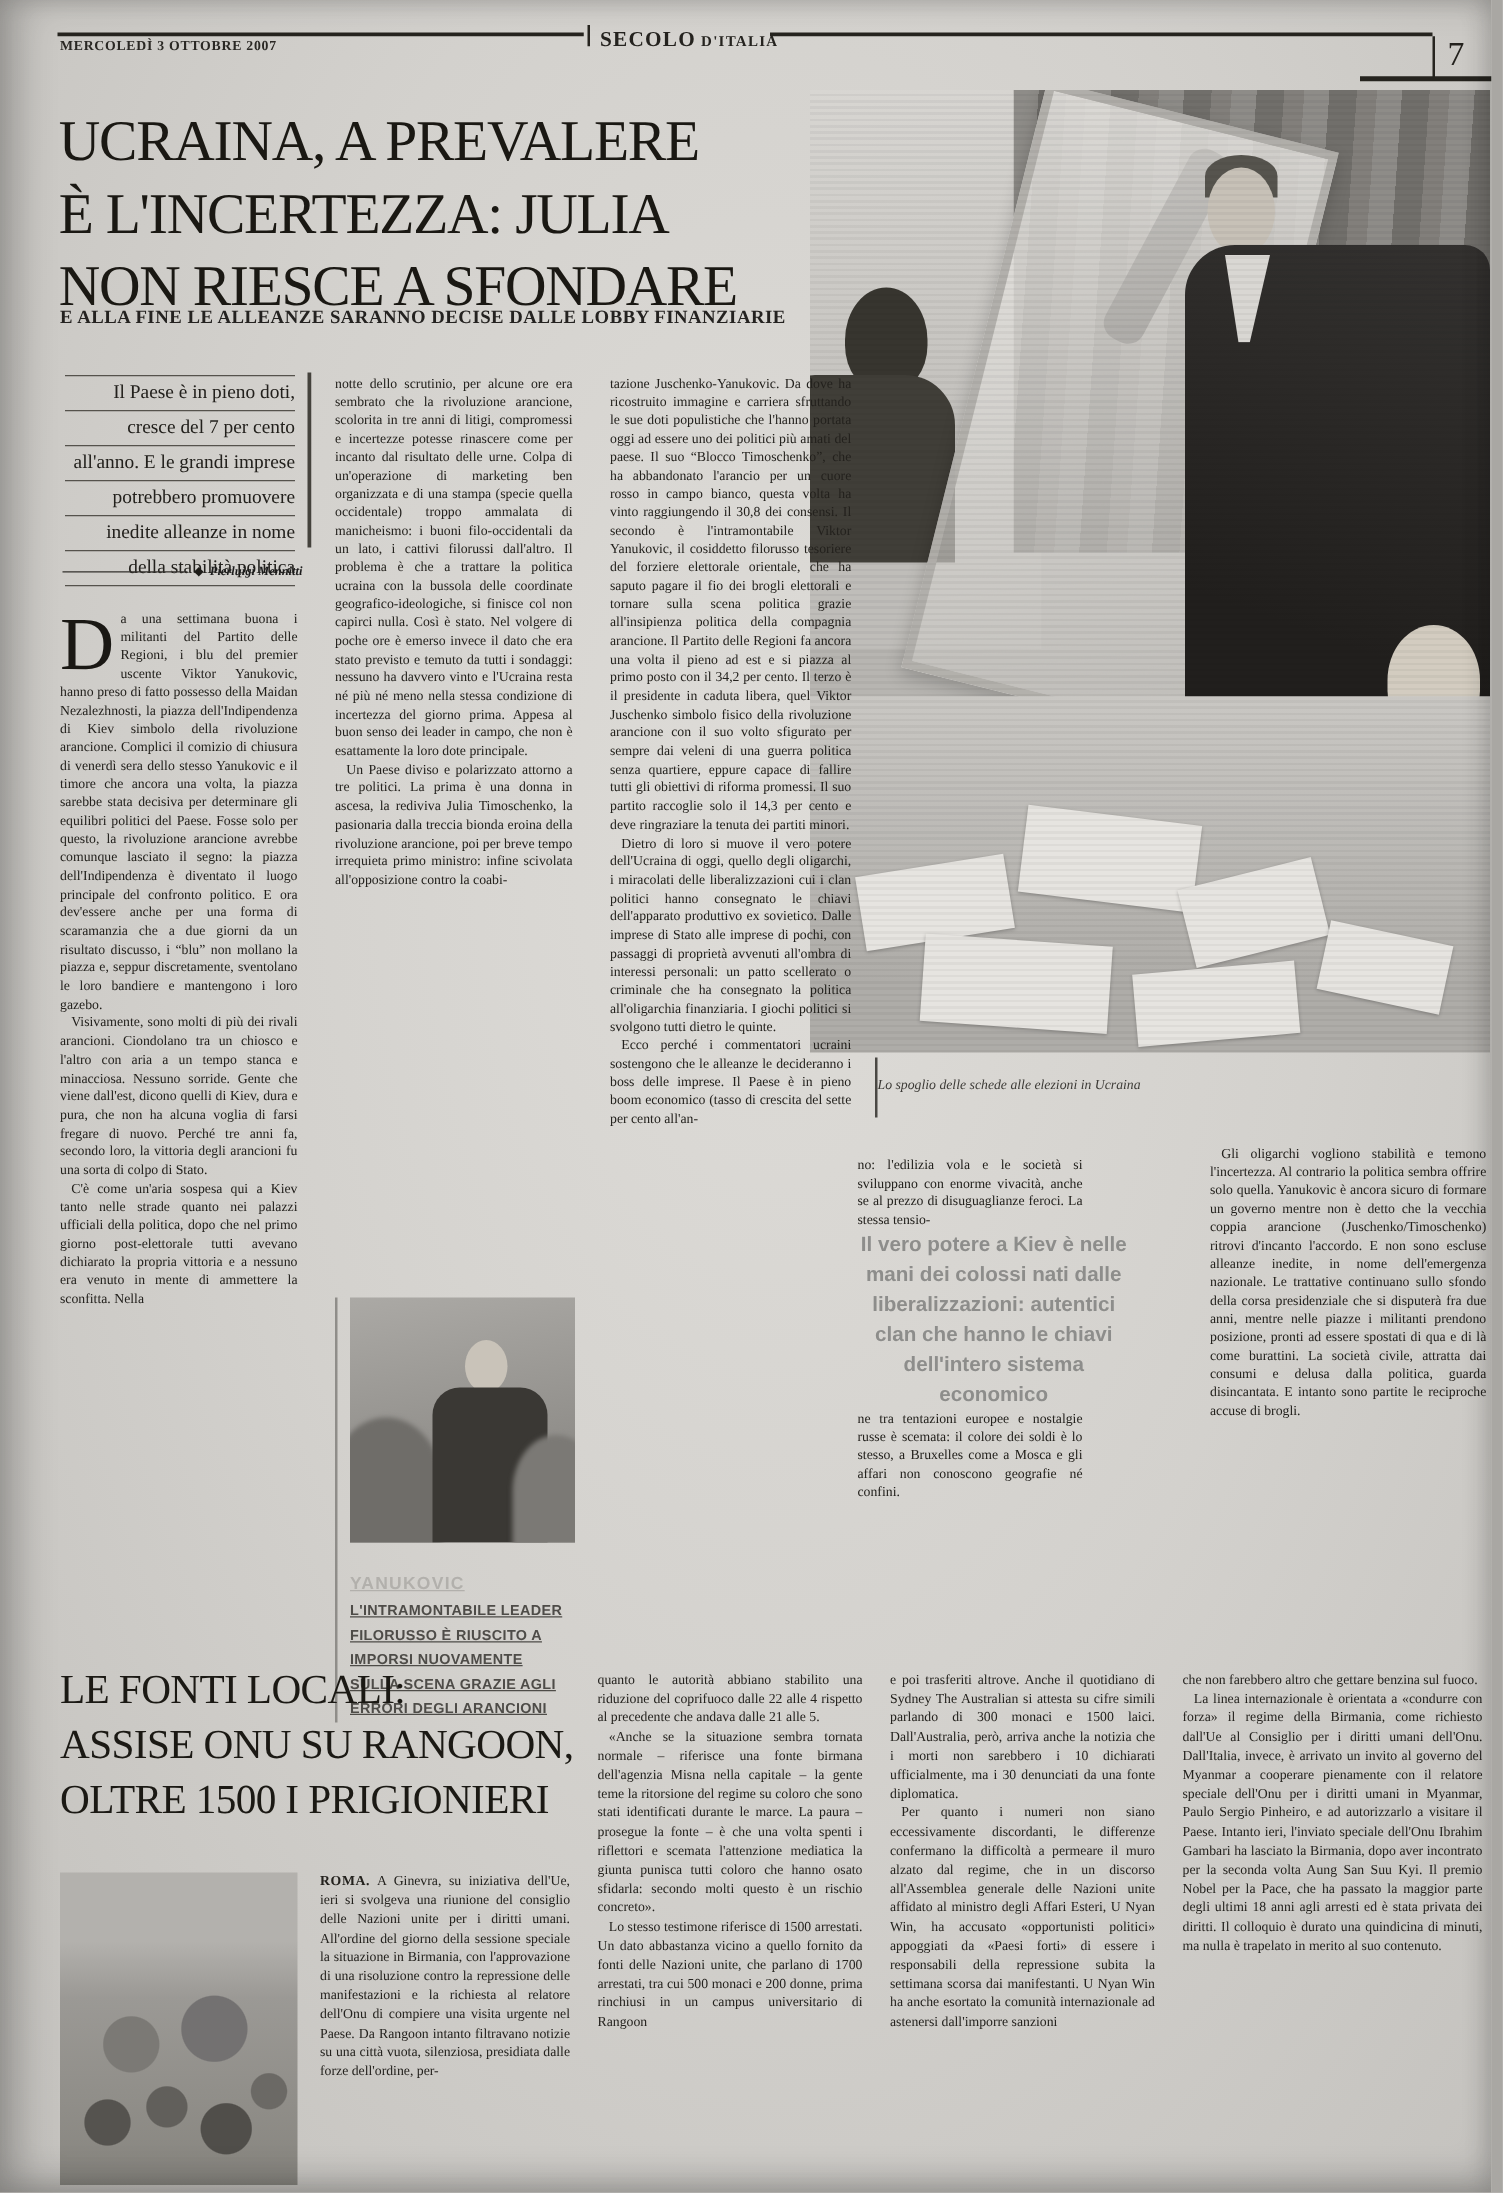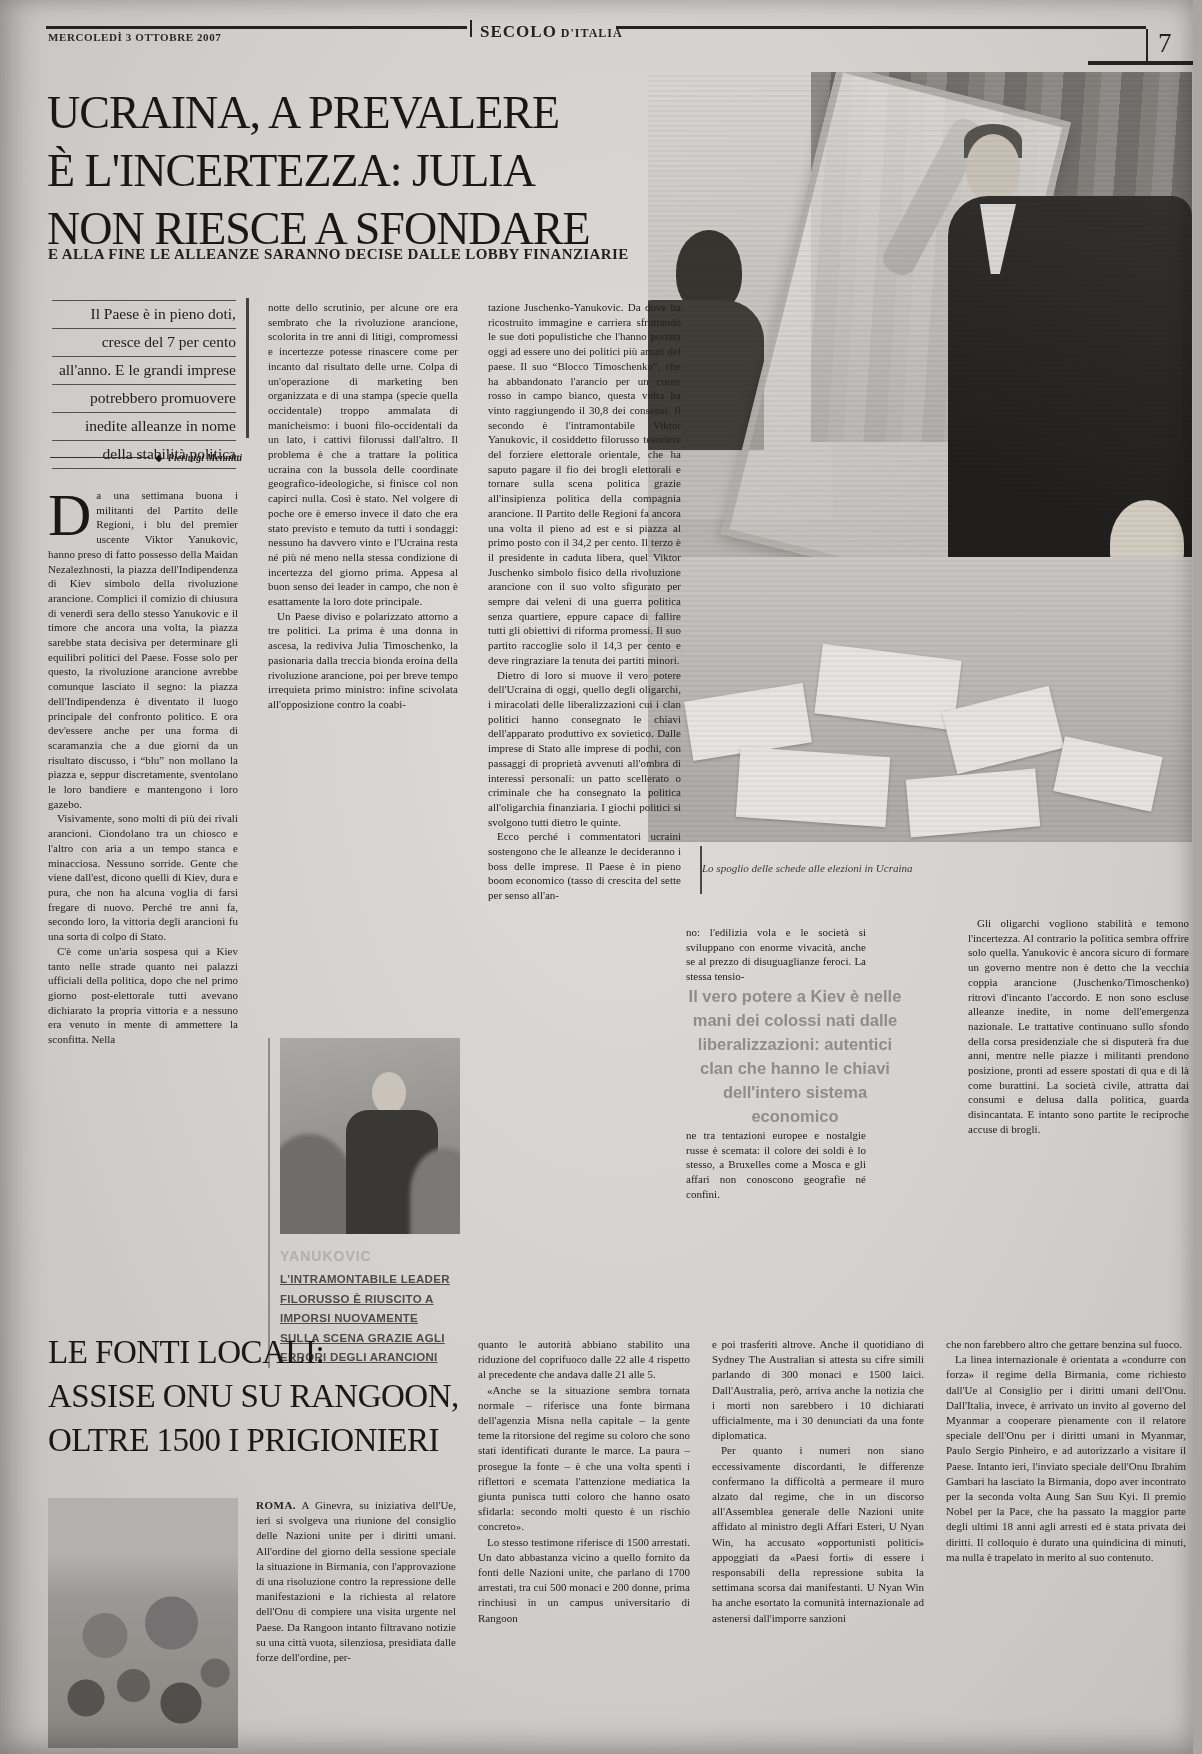--- a/index.html
+++ b/index.html
@@ -67,21 +67,21 @@
   .pm-grain{position:absolute;inset:0;background:repeating-linear-gradient(0deg,rgba(0,0,0,.04) 0 2px,transparent 2px 5px);mix-blend-mode:multiply;}
   .cap-bracket{left:700px;top:846px;width:2px;height:48px;background:#4a4844;}
   .photo-cap{left:702px;top:862px;width:420px;font-size:11px;font-style:italic;color:#3c3a36;}
   
   .inset{left:268px;top:1038px;width:192px;border-left:2px solid #8f8d89;padding-left:10px;box-sizing:border-box;}
   .inset-photo{width:180px;height:196px;position:relative;overflow:hidden;background:linear-gradient(170deg,#aba9a5,#8b8985 75%);}
   .ip-blob1{position:absolute;left:-16px;top:96px;width:90px;height:110px;border-radius:50% 50% 0 0;background:#6f6d69;filter:blur(2px);}
   .ip-face{position:absolute;left:92px;top:34px;width:34px;height:42px;border-radius:50%;background:#c9c3b9;}
   .ip-suit{position:absolute;left:66px;top:72px;width:92px;height:124px;border-radius:22px 22px 0 0;background:#3a3834;}
   .ip-blob2{position:absolute;right:-20px;top:110px;width:70px;height:90px;border-radius:50% 50% 0 0;background:#7b7975;filter:blur(2px);}
-  .inset-label{margin-top:14px;font-family:"Liberation Sans","DejaVu Sans",sans-serif;font-weight:bold;font-size:14px;letter-spacing:1px;color:#b2b0ac;}
+  .inset-label{margin-top:24px;font-family:"Liberation Sans","DejaVu Sans",sans-serif;font-weight:bold;font-size:14px;letter-spacing:1px;color:#b2b0ac;text-decoration:underline;}
   .inset-cap{margin-top:6px;font-family:"Liberation Sans","DejaVu Sans",sans-serif;font-weight:bold;font-size:11.5px;line-height:19.5px;letter-spacing:.3px;color:#4e4c48;text-transform:uppercase;width:180px;text-decoration:underline;}
   
   .headline2{left:48px;top:1330px;width:430px;font-size:33px;line-height:44px;letter-spacing:-.5px;color:#1b1914;}
   .photo-burma{left:48px;top:1498px;width:190px;height:250px;overflow:hidden;
     background:
       radial-gradient(circle at 20% 80%, #55534f 0 18px, transparent 19px),
       radial-gradient(circle at 45% 75%, #615f5b 0 16px, transparent 17px),
       radial-gradient(circle at 70% 82%, #504e4a 0 20px, transparent 21px),
       radial-gradient(circle at 88% 70%, #6b6965 0 14px, transparent 15px),
       radial-gradient(circle at 30% 55%, #7b7975 0 22px, transparent 23px),
@@ -179,21 +179,21 @@
       <div class="ip-suit"></div>
       <div class="ip-blob2"></div>
     </div>
     <div class="inset-label">YANUKOVIC</div>
     <div class="inset-cap">L'intramontabile leader filorusso è riuscito a imporsi nuovamente sulla scena grazie agli errori degli arancioni</div>
   </div>
 
   <div class="abs col c3">
     <p>tazione Juschenko-Yanukovic. Da dove ha ricostruito immagine e carriera sfruttando le sue doti populistiche che l'hanno portata oggi ad essere uno dei politici più amati del paese. Il suo “Blocco Timoschenko”, che ha abbandonato l'arancio per un cuore rosso in campo bianco, questa volta ha vinto raggiungendo il 30,8 dei consensi. Il secondo è l'intramontabile Viktor Yanukovic, il cosiddetto filorusso tesoriere del forziere elettorale orientale, che ha saputo pagare il fio dei brogli elettorali e tornare sulla scena politica grazie all'insipienza politica della compagnia arancione. Il Partito delle Regioni fa ancora una volta il pieno ad est e si piazza al primo posto con il 34,2 per cento. Il terzo è il presidente in caduta libera, quel Viktor Juschenko simbolo fisico della rivoluzione arancione con il suo volto sfigurato per sempre dai veleni di una guerra politica senza quartiere, eppure capace di fallire tutti gli obiettivi di riforma promessi. Il suo partito raccoglie solo il 14,3 per cento e deve ringraziare la tenuta dei partiti minori.</p>
     <p class="ind">Dietro di loro si muove il vero potere dell'Ucraina di oggi, quello degli oligarchi, i miracolati delle liberalizzazioni cui i clan politici hanno consegnato le chiavi dell'apparato produttivo ex sovietico. Dalle imprese di Stato alle imprese di pochi, con passaggi di proprietà avvenuti all'ombra di interessi personali: un patto scellerato o criminale che ha consegnato la politica all'oligarchia finanziaria. I giochi politici si svolgono tutti dietro le quinte.</p>
-    <p class="ind">Ecco perché i commentatori ucraini sostengono che le alleanze le decideranno i boss delle imprese. Il Paese è in pieno boom economico (tasso di crescita del sette per senso all'an-</p>
+    <p class="ind">Ecco perché i commentatori ucraini sostengono che le alleanze le decideranno i boss delle imprese. Il Paese è in pieno boom economico (tasso di crescita del sette per cento all'an-</p>
   </div>
 
   <div class="abs col c4">
     <p>no: l'edilizia vola e le società si sviluppano con enorme vivacità, anche se al prezzo di disuguaglianze feroci. La stessa tensio-</p>
     <p class="pquote">Il vero potere a Kiev è nelle mani dei colossi nati dalle liberalizzazioni: autentici clan che hanno le chiavi dell'intero sistema economico</p>
     <p>ne tra tentazioni europee e nostalgie russe è scemata: il colore dei soldi è lo stesso, a Bruxelles come a Mosca e gli affari non conoscono geografie né confini.</p>
   </div>
 
   <div class="abs col c5">
     <p class="ind">Gli oligarchi vogliono stabilità e temono l'incertezza. Al contrario la politica sembra offrire solo quella. Yanukovic è ancora sicuro di formare un governo mentre non è detto che la vecchia coppia arancione (Juschenko/Timoschenko) ritrovi d'incanto l'accordo. E non sono escluse alleanze inedite, in nome dell'emergenza nazionale. Le trattative continuano sullo sfondo della corsa presidenziale che si disputerà fra due anni, mentre nelle piazze i militanti prendono posizione, pronti ad essere spostati di qua e di là come burattini. La società civile, attratta dai consumi e delusa dalla politica, guarda disincantata. E intanto sono partite le reciproche accuse di brogli.</p>

